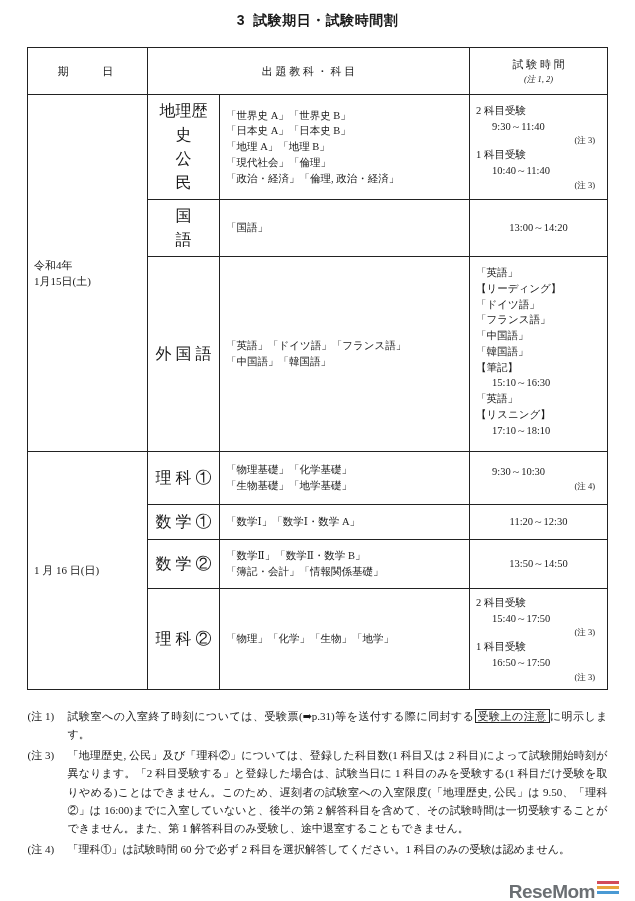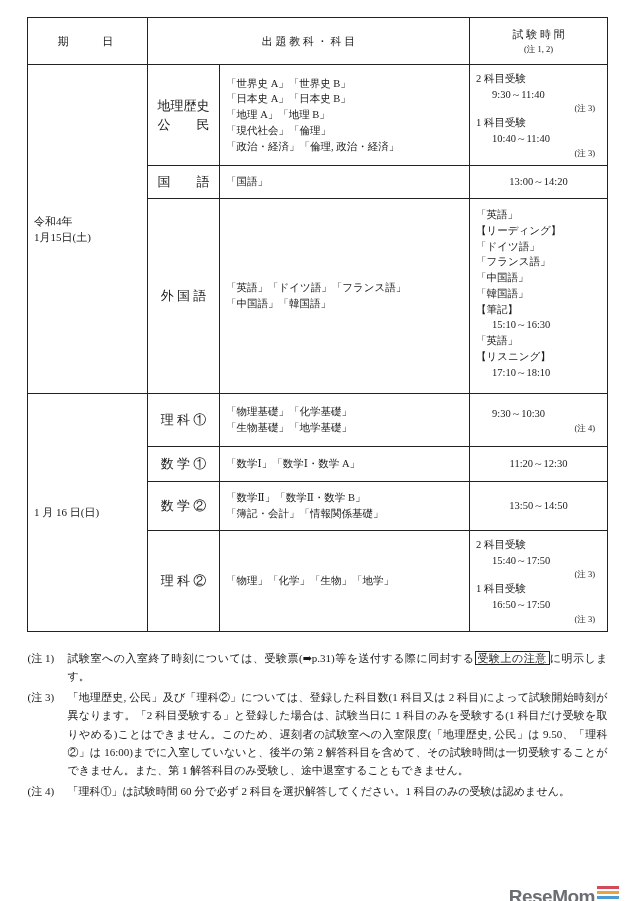--- a/index.html
+++ b/index.html
@@ -50,38 +50,39 @@
   .thick-top td { border-top-width: 2px; }
   .hdr td {
     text-align: center;
     height: 38px;
     font-size: 11px;
   }
   .hdr .sub {
     font-size: 8.5px;
     display: block;
     margin-top: 1px;
+    font-style: italic;
   }
   .spaced {
     letter-spacing: 0.35em;
   }
   .col-date { width: 120px; }
   .col-sub { width: 72px; }
   .col-list { width: 250px; }
   .col-time { width: 138px; }
   .date-cell {
     text-align: left;
     padding-left: 14px;
     font-size: 11px;
     line-height: 1.8;
     vertical-align: middle;
   }
   .subj-cell {
     text-align: center;
-    font-size: 13px;
+    font-size: 16px;
     line-height: 1.7;
   }
   .list-cell {
     text-align: left;
     font-size: 10.5px;
     line-height: 1.65;
     padding-left: 10px;
   }
   .time-cell {
     text-align: left;
@@ -158,20 +159,23 @@
     background: #d24b5a;
   }
   .logo .bars i:nth-child(2) { background: #e8a33d; }
   .logo .bars i:nth-child(3) { background: #4a9ad4; }
 </style>
 </head>
 <body>
 
 <div class="page">
 
+  <div class="doc-title">
+    <span class="num">3</span><span>試験期日・試験時間割</span>
+  </div>
 
   <table class="schedule">
     <colgroup>
       <col class="col-date">
       <col class="col-sub">
       <col class="col-list">
       <col class="col-time">
     </colgroup>
     <tbody>
       <tr class="hdr">

